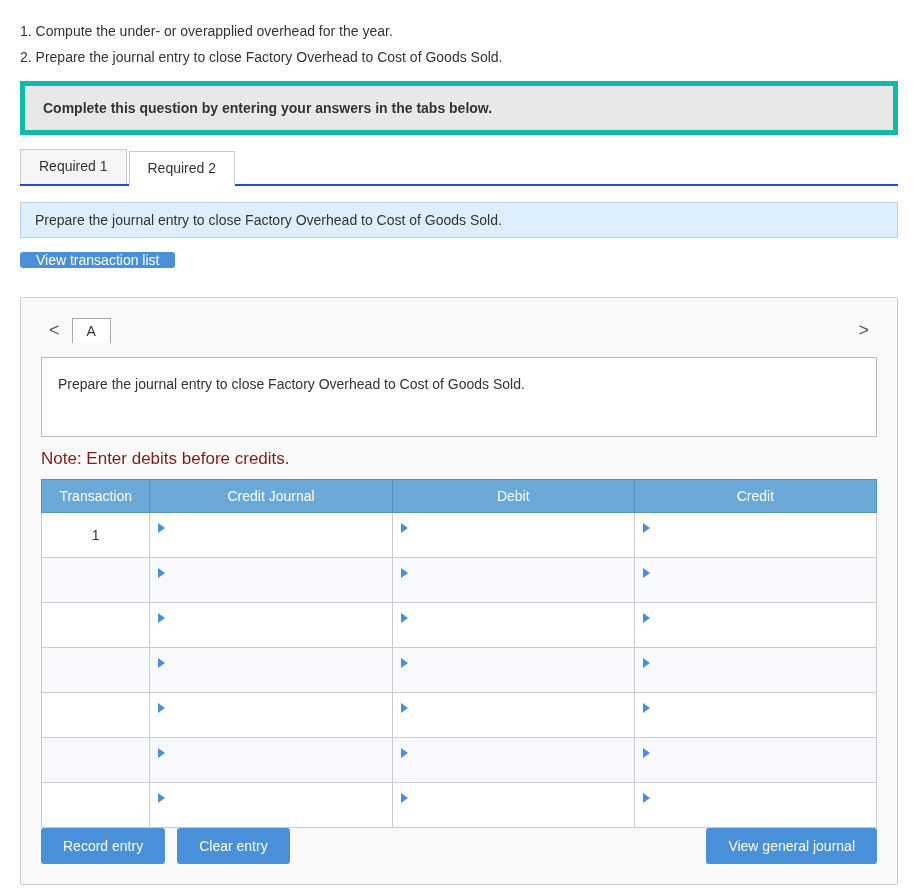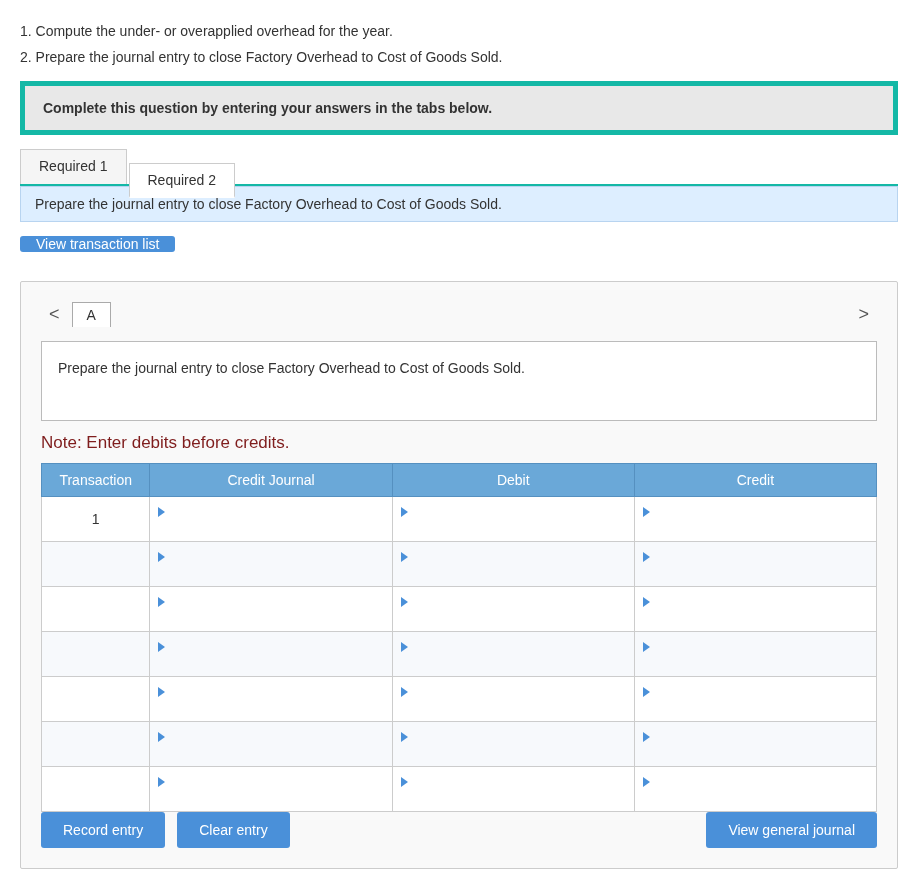--- a/index.html
+++ b/index.html
@@ -19,39 +19,39 @@
       margin-bottom: 4px;
     }
     .complete-box {
       background: #e8e8e8;
       border: 5px solid #14b8a6;
       padding: 14px 18px;
       margin-bottom: 14px;
       font-weight: bold;
     }
     .tabs-container {
-      border-bottom: 2px solid #14b8a6;
+      border-bottom: 2px solid #1d4ed8;
       display: flex;
-      margin-bottom: 0;
+      margin-bottom: 16px;
     }
     .tab {
       padding: 8px 18px;
       border: 1px solid #ccc;
       border-bottom: none;
       cursor: pointer;
       background: #f5f5f5;
       font-size: 14px;
       margin-right: 2px;
     }
     .tab.active {
       background: #fff;
       border-bottom: 2px solid #fff;
       font-weight: normal;
       position: relative;
-      top: 14px;
+      top: 2px;
       z-index: 1;
     }
     .info-bar {
       background: #ddeeff;
       border: 1px solid #b8d4f0;
       padding: 9px 14px;
       margin-bottom: 14px;
       font-size: 14px;
     }
     .view-transaction-btn {

